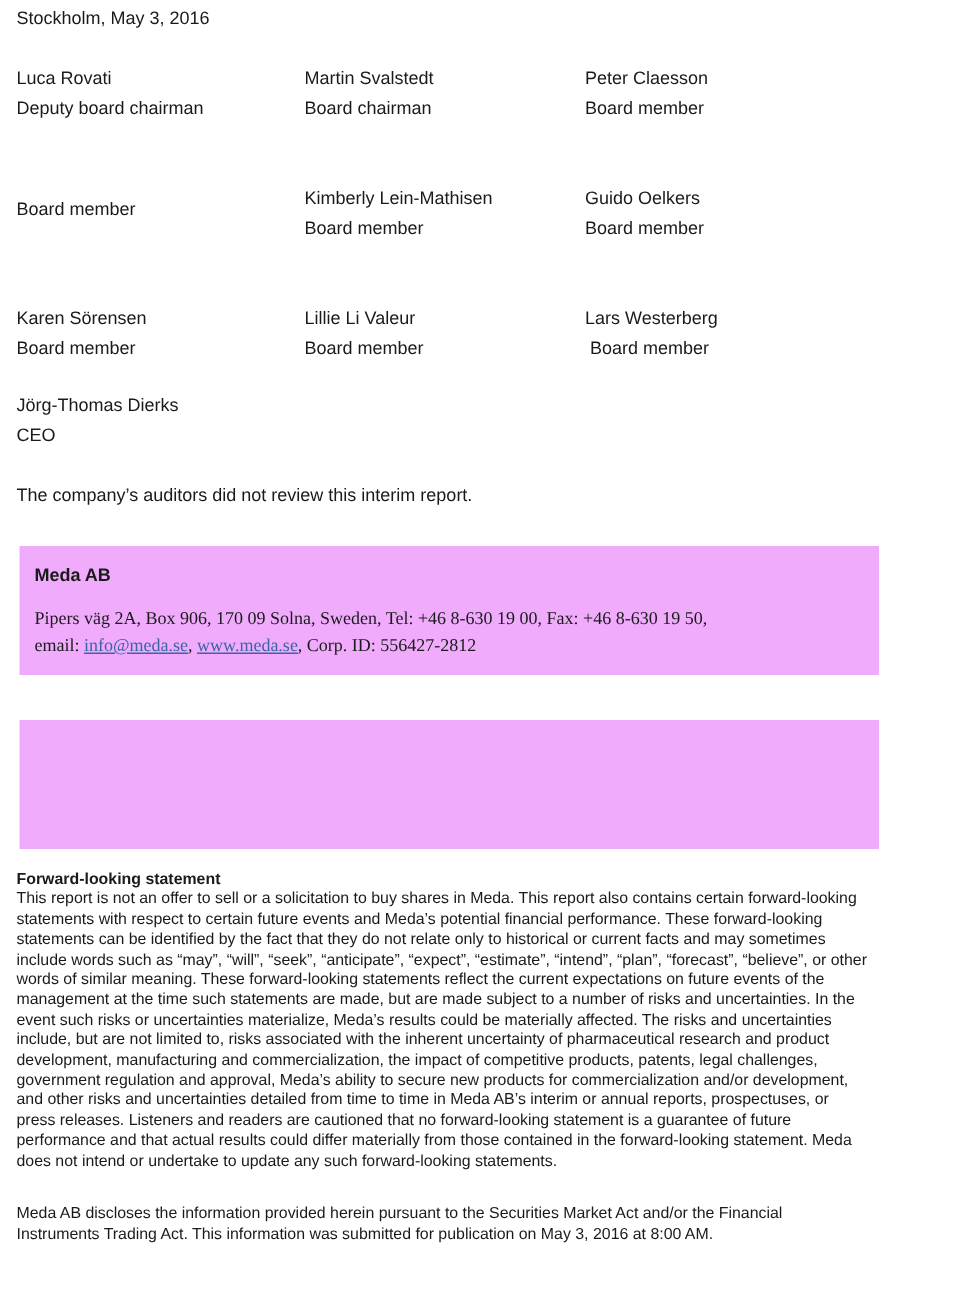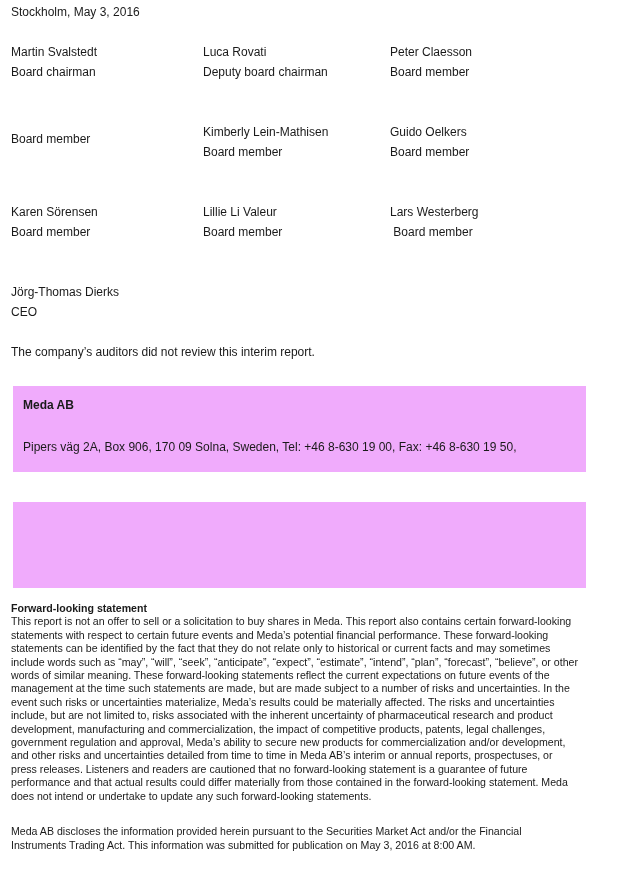--- a/index.html
+++ b/index.html
@@ -18,34 +18,34 @@
 
   .sig-grid {
     margin-left: 11px;
     margin-top: 27px;
     display: grid;
     grid-template-columns: 192px 187px auto;
     row-gap: 47px;
   }
   .sig-name { line-height: 13px; }
   .sig-title { line-height: 13px; margin-top: 7px; white-space: pre-wrap; }
-  .ceo-block { margin-left: 11px; margin-top: 47px; }
+  .ceo-block { margin-left: 11px; margin-top: 25px; }
 
   .auditors { margin-left: 11px; margin-top: 27px; }
 
   .box {
     margin-left: 13px;
     width: 619px;
     box-sizing: border-box;
     background: #f0abfc;
     padding: 13px 14px 10px 10px;
   }
   .contact-box { margin-top: 27px; height: 86px; }
   .box-title { font-weight: bold; }
-  .contact-lines { margin-top: 26px; line-height: 18px; }
+  .contact-lines { margin-top: 13px; line-height: 18px; font-family: Liberation Serif, serif; }
   .link { color: #3b64a5; text-decoration: underline; cursor: pointer; }
 
   .reporting-box { margin-top: 30px; height: 86px; }
   .report-rows { margin-top: 6px; margin-left: 6px; }
   .report-row { display: flex; line-height: 20px; }
   .report-label { width: 303px; flex: 0 0 303px; }
 
   .fineprint {
     margin-left: 11px;
     margin-right: 7px;
@@ -58,26 +58,26 @@
 </style>
 </head>
 <body>
 
 <div class="doc">
 
   <div class="dateline">Stockholm, May 3, 2016</div>
 
   <div class="sig-grid">
     <div class="sig">
+      <div class="sig-name">Luca Rovati</div>
+      <div class="sig-title">Deputy board chairman</div>
+    </div>
+    <div class="sig">
       <div class="sig-name">Martin Svalstedt</div>
       <div class="sig-title">Board chairman</div>
-    </div>
-    <div class="sig">
-      <div class="sig-name">Luca Rovati</div>
-      <div class="sig-title">Deputy board chairman</div>
     </div>
     <div class="sig">
       <div class="sig-name">Peter Claesson</div>
       <div class="sig-title">Board member</div>
     </div>
 
     <div class="sig">
       <div class="sig-title">Board member</div>
     </div>
     <div class="sig">
@@ -107,20 +107,21 @@
     <div class="sig-name">Jörg-Thomas Dierks</div>
     <div class="sig-title">CEO</div>
   </div>
 
   <div class="auditors">The company’s auditors did not review this interim report.</div>
 
   <div class="box contact-box">
     <div class="box-title">Meda AB</div>
     <div class="contact-lines">
       <div>Pipers väg 2A, Box 906, 170 09 Solna, Sweden, Tel: +46 8-630 19 00, Fax: +46 8-630 19 50,</div>
+      <div><span>email: </span><span class="link">info@meda.se</span><span>, </span><span class="link">www.meda.se</span><span>, Corp. ID: 556427-2812</span></div>
     </div>
   </div>
 
   <div class="box reporting-box">
   </div>
 
   <div class="fineprint fp-section">
     <div class="fp-heading">Forward-looking statement</div>
     <div class="fp-body">This report is not an offer to sell or a solicitation to buy shares in Meda. This report also contains certain forward-looking statements with respect to certain future events and Meda’s potential financial performance. These forward-looking statements can be identified by the fact that they do not relate only to historical or current facts and may sometimes include words such as “may”, “will”, “seek”, “anticipate”, “expect”, “estimate”, “intend”, “plan”, “forecast”, “believe”, or other words of similar meaning. These forward-looking statements reflect the current expectations on future events of the management at the time such statements are made, but are made subject to a number of risks and uncertainties. In the event such risks or uncertainties materialize, Meda’s results could be materially affected. The risks and uncertainties include, but are not limited to, risks associated with the inherent uncertainty of pharmaceutical research and product development, manufacturing and commercialization, the impact of competitive products, patents, legal challenges, government regulation and approval, Meda’s ability to secure new products for commercialization and/or development, and other risks and uncertainties detailed from time to time in Meda AB’s interim or annual reports, prospectuses, or press releases. Listeners and readers are cautioned that no forward-looking statement is a guarantee of future performance and that actual results could differ materially from those contained in the forward-looking statement. Meda does not intend or undertake to update any such forward-looking statements.</div>
   </div>

